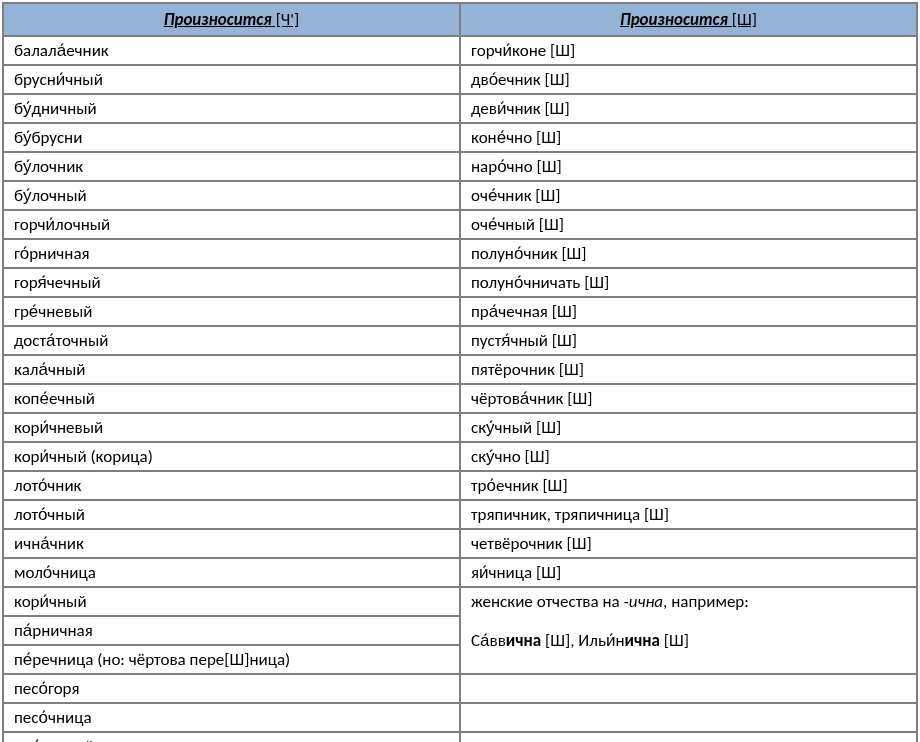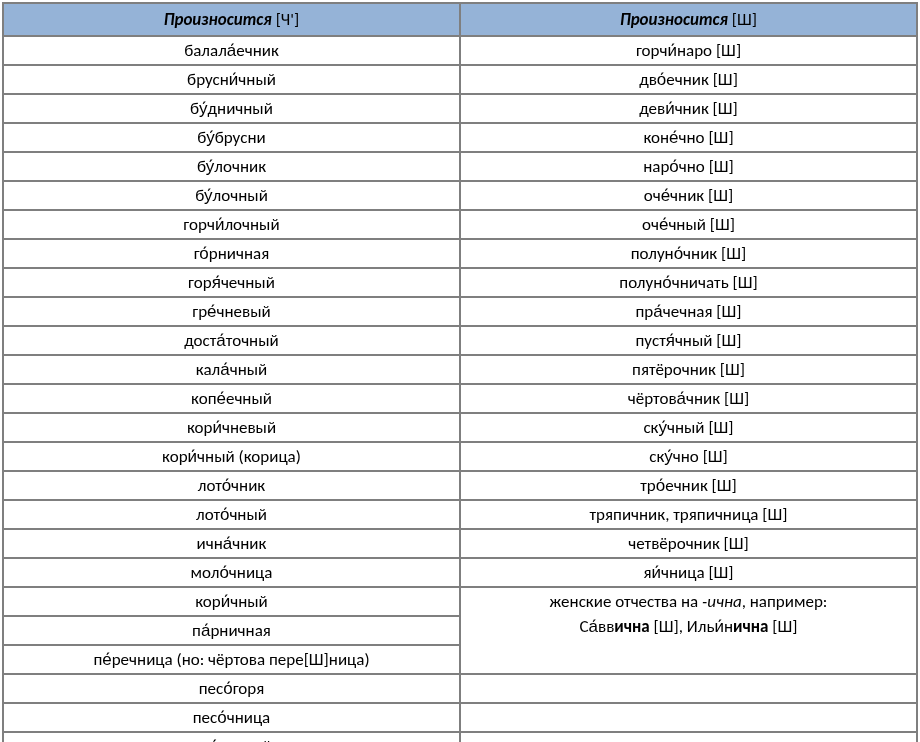--- a/index.html
+++ b/index.html
@@ -19,56 +19,57 @@
       table-layout: fixed;
     }
     th {
       background-color: #95b3d7;
       border: 2px solid #7f7f7f;
       padding: 5px 10px;
       text-align: center;
       font-weight: bold;
       font-style: italic;
       font-size: 17px;
+      text-decoration: underline;
     }
     th .bracket {
       font-style: normal;
       font-weight: normal;
     }
     td {
       border: 2px solid #7f7f7f;
       padding: 3px 10px;
-      text-align: center;
+      text-align: left;
       vertical-align: top;
       background: #fff;
       height: 28px;
     }
     td.merged {
       vertical-align: top;
       padding-top: 3px;
       border-radius: 22px;
     }
     .example-line {
-      margin-top: 4px;
+      margin-top: 18px;
     }
   </style>
 </head>
 <body>
 
 <table>
   <thead>
     <tr>
       <th><span>Произносится</span><span class="bracket"> [Ч']</span></th>
       <th><span>Произносится</span><span class="bracket"> [Ш]</span></th>
     </tr>
   </thead>
   <tbody>
     <tr>
         <td>балала́ечник</td>
-        <td>горчи́наро [Ш]</td>
+        <td>горчи́коне [Ш]</td>
       </tr>
     <tr>
         <td>брусни́чный</td>
         <td>дво́ечник [Ш]</td>
       </tr>
     <tr>
         <td>бу́дничный</td>
         <td>деви́чник [Ш]</td>
       </tr>
     <tr>

